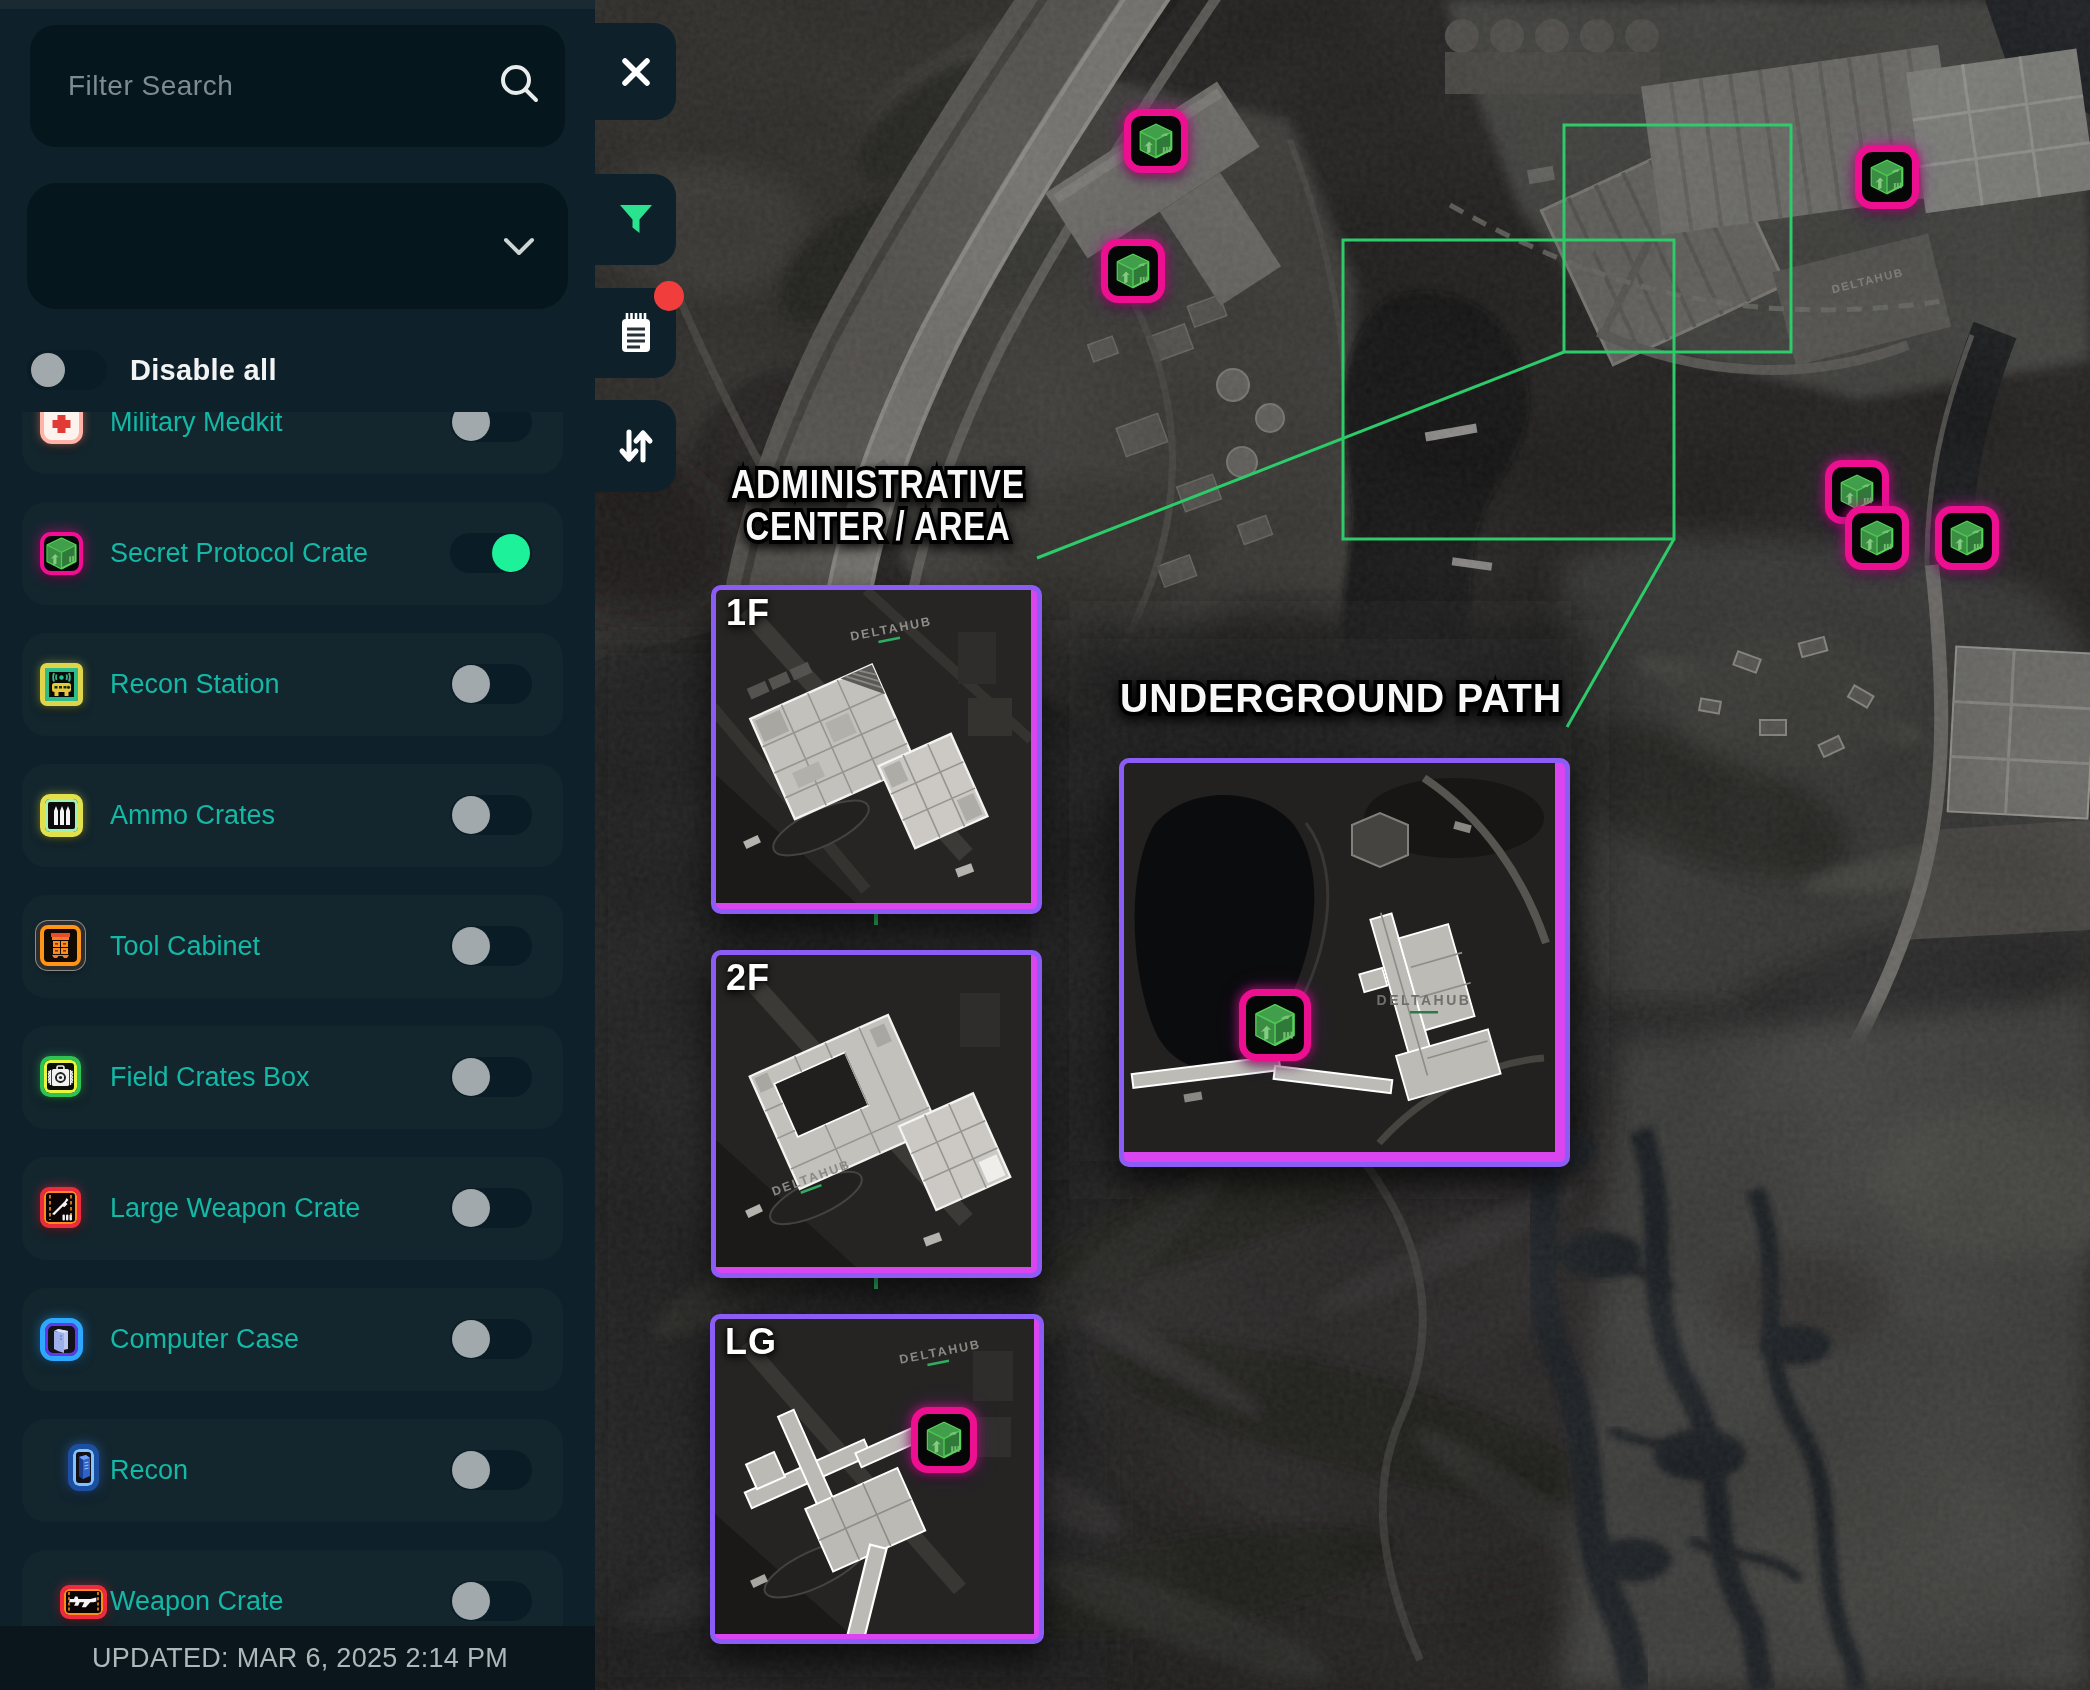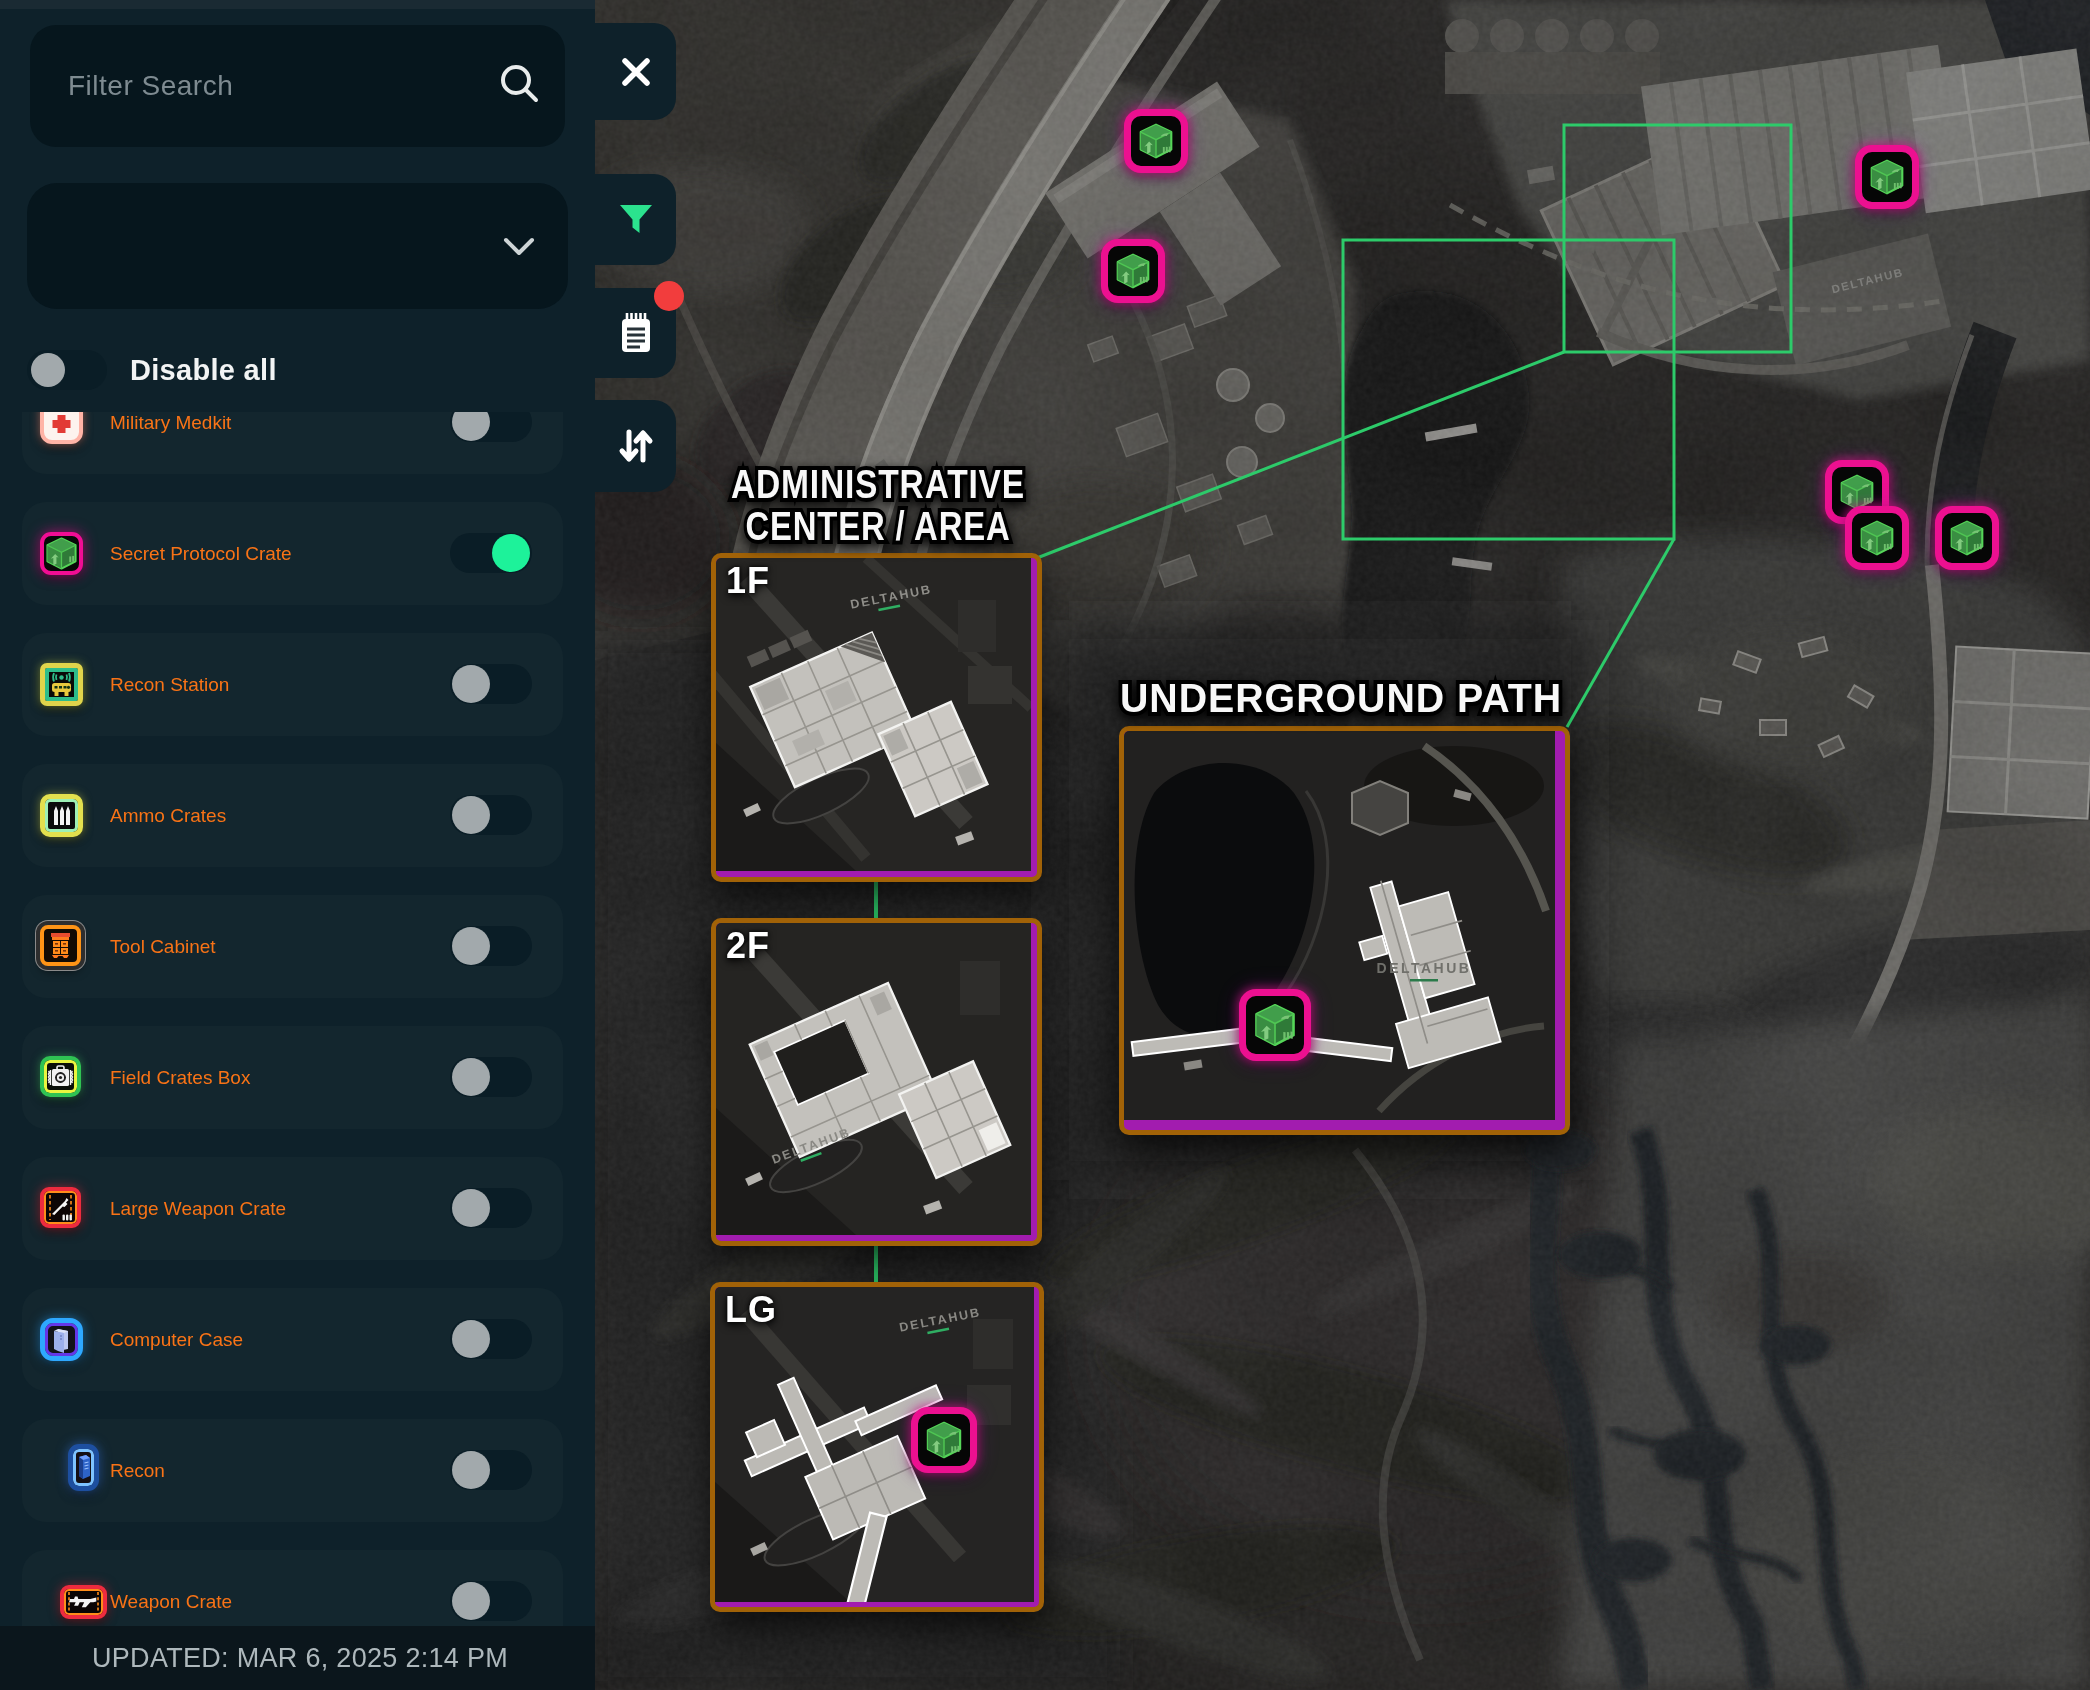--- a/index.html
+++ b/index.html
@@ -16,35 +16,35 @@
 #dd{left:27px;top:183px;width:541px;height:126px;border-radius:30px;}
 #dd .t{position:absolute;left:29px;top:0;line-height:126px;font-size:30px;color:#fff;letter-spacing:1px;font-weight:500;}
 #dd svg{position:absolute;right:32px;top:47px;}
 .track{position:absolute;width:80px;height:40px;border-radius:20px;background:#0a1d26;}
 .knob{position:absolute;top:3px;width:34px;height:34px;border-radius:50%;background:#a2a9ac;}
 #disall{left:27px;top:350px;}
 #disall .knob{left:4px;}
 #dislab{left:130px;top:350px;height:40px;line-height:40px;font-size:29px;font-weight:700;color:#f2f4f4;letter-spacing:.3px;}
 #list{position:absolute;left:0;top:412px;width:595px;height:1214px;overflow:hidden;}
 .row{position:absolute;left:22px;width:541px;height:103px;border-radius:24px;background:#13262e;}
-.row .lab{position:absolute;left:88px;top:0;line-height:103px;font-size:19px;color:#f97316;font-weight:500;letter-spacing:0;}
+.row .lab{position:absolute;left:88px;top:0;line-height:103px;font-size:27px;color:#14b8a6;font-weight:500;letter-spacing:0;}
 .row .track{left:428px;top:31px;width:82px;height:40px;}
 .row .knob{width:38px;height:38px;top:1px;}
 .row .off{left:2px;}
 .row .on{left:42px;background:#1df29a;}
 .ic{position:absolute;left:18px;top:30px;}
 .ic svg{position:absolute;left:0;top:0;}
 #footer{position:absolute;left:0;top:1626px;width:595px;height:64px;background:#0b161c;z-index:25;}
 #footer .t{position:absolute;left:92px;top:0;line-height:64px;font-size:27px;color:#aeb8bc;letter-spacing:.3px;}
 
 .tab{position:absolute;left:595px;width:81px;background:#0e212a;border-radius:0 22px 22px 0;z-index:22;}
 .tab svg{position:absolute;left:50%;top:50%;transform:translate(-50%,-50%);}
 #reddot{position:absolute;left:654px;top:281px;width:30px;height:30px;border-radius:50%;background:#f23d3d;z-index:23;}
 
-.box{position:absolute;border:5px solid #a16207;border-radius:10px;background:#a21caf;overflow:hidden;box-shadow:0 16px 34px rgba(0,0,0,.65);z-index:10;}
+.box{position:absolute;border:5px solid #8b5cf6;border-radius:10px;background:#d946ef;overflow:hidden;box-shadow:0 16px 34px rgba(0,0,0,.65);z-index:10;margin-top:32px;}
 .box .fl{position:absolute;left:10px;top:2px;font-size:36px;font-weight:700;color:#fff;text-shadow:0 3px 8px #000,0 0 4px #000;letter-spacing:1px;z-index:5;}
 
 .mk{position:absolute;background:#060606;border:7px solid #ec1090;border-radius:17px;box-shadow:0 0 10px 2px rgba(236,16,144,.55),0 0 20px 4px rgba(150,40,210,.16),0 5px 12px rgba(0,0,0,.55);z-index:12;}
 .mk svg{position:absolute;left:50%;top:50%;transform:translate(-50%,-50%);}
 
 .ttl{position:absolute;z-index:11;filter:drop-shadow(0 4px 6px rgba(0,0,0,.95));}
 .ttl text{font-family:"Liberation Sans",sans-serif;font-weight:700;fill:#f8f8f8;stroke:#000;stroke-width:8px;paint-order:stroke;letter-spacing:1px;}
 </style>
 </head>
 <body>

